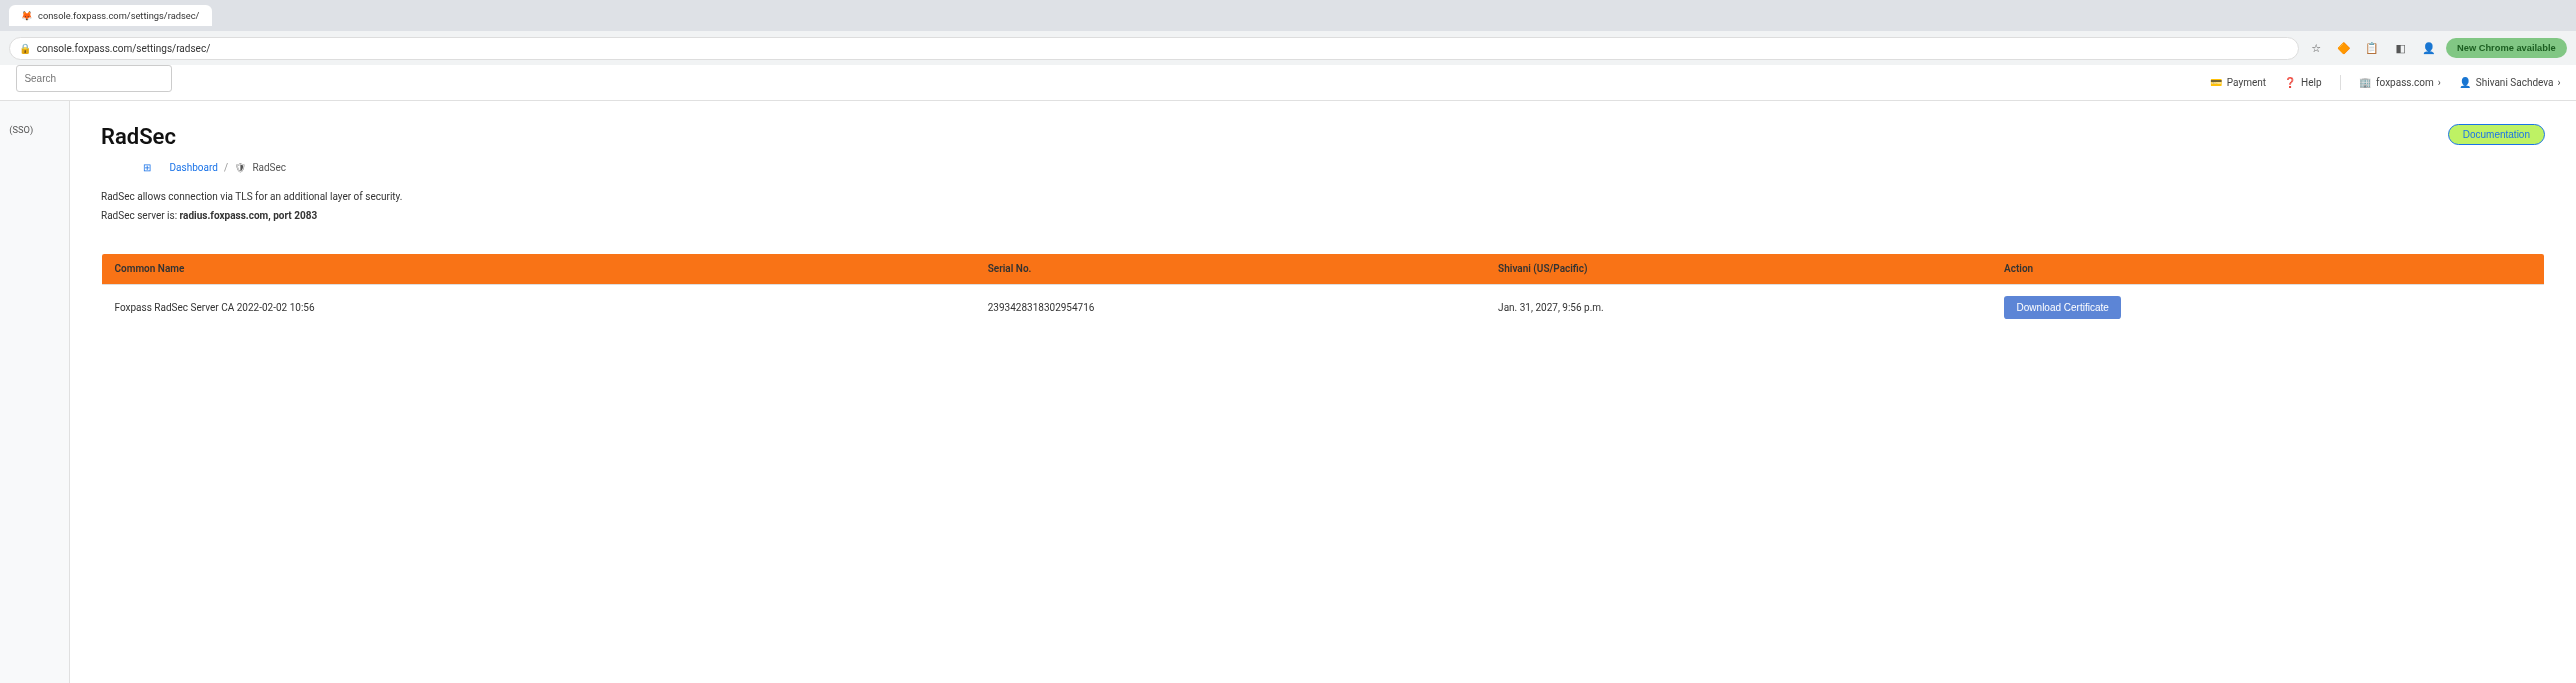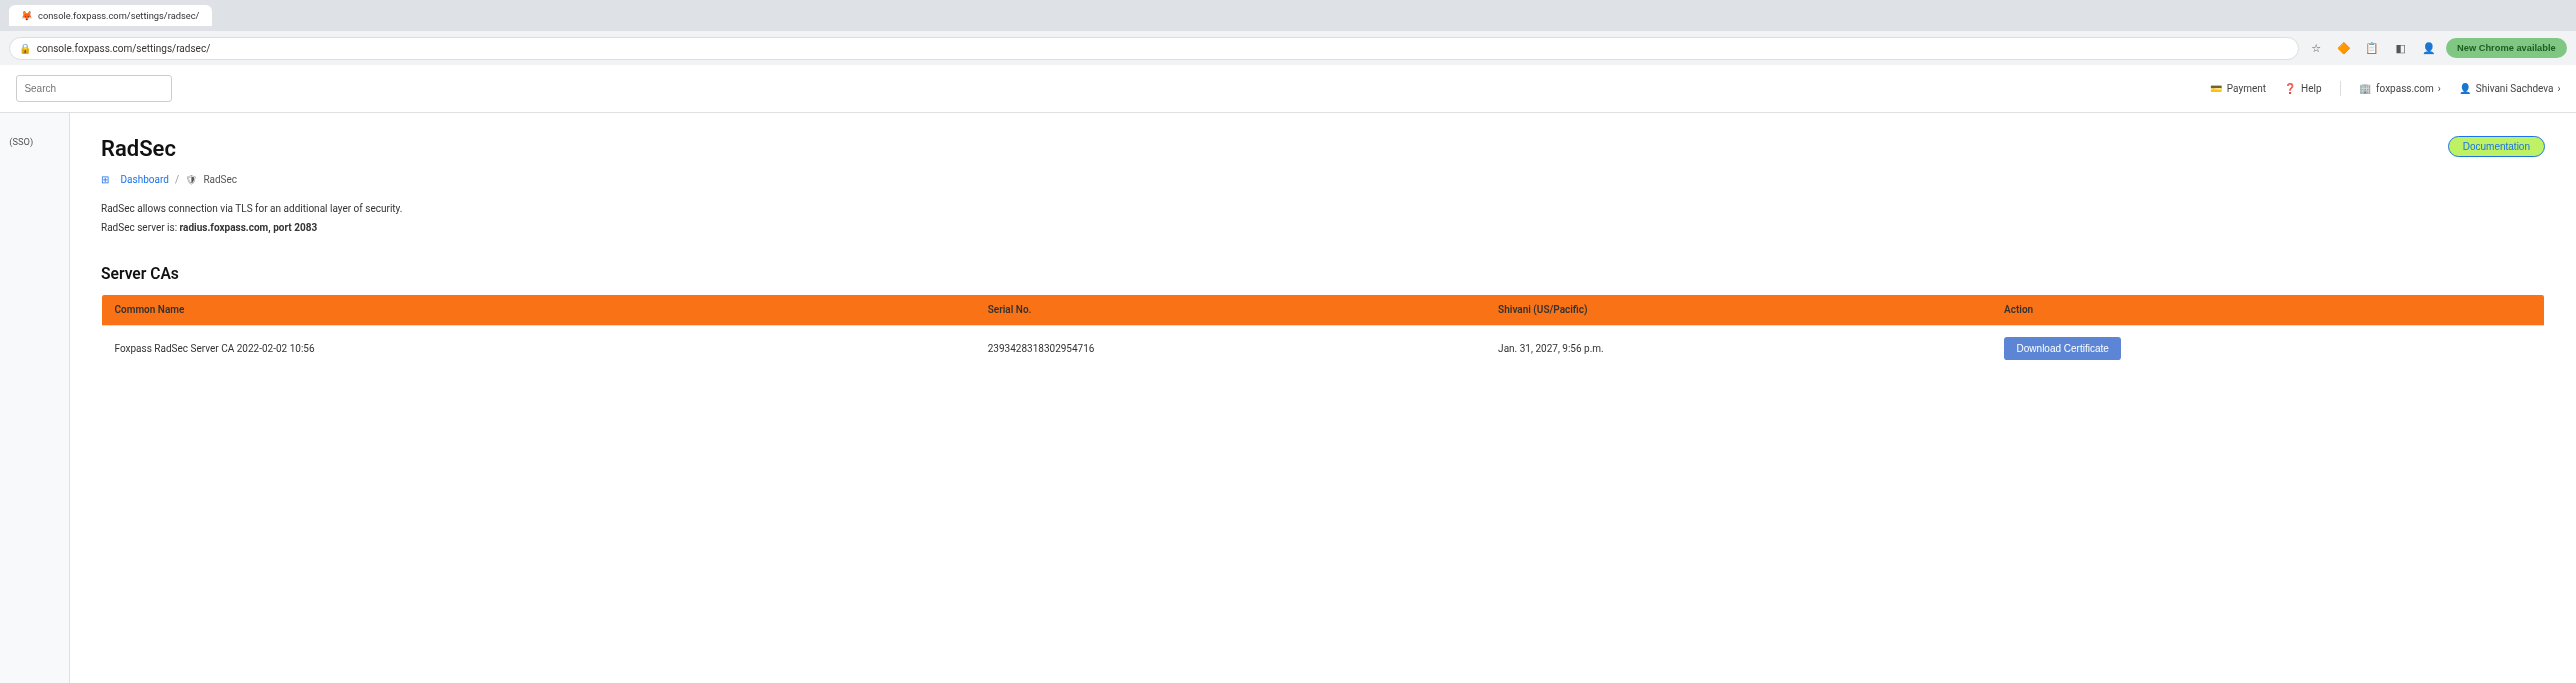--- a/index.html
+++ b/index.html
@@ -78,23 +78,22 @@
     .app-layout {
       display: flex;
       flex-direction: column;
       height: calc(683px - 65px);
     }
 
     
     .top-nav {
       background: #fff;
       border-bottom: 0.8px solid #e0e0e0;
-      height: 48px;
-      display: flex;
-      align-items: center;
+      height: 36px;
+      display: flex;
       padding: 0 15.6px;
       gap: 6px;
     }
     .search-box {
       border: 0.8px solid #ccc;
       border-radius: 3.1px;
       height: 26.5px;
       width: 156px;
       padding: 0 7.8px;
       font-size: 10px;
@@ -176,21 +175,22 @@
       align-items: center;
       gap: 6.2px;
       font-size: 10px;
       margin-bottom: 18.7px;
       color: #555;
     }
     .breadcrumb-link {
       color: #1a73e8;
       cursor: pointer;
       display: flex;
-      gap: 8px;
+      gap: 15px;
+      margin-left: 42px;
     }
     .breadcrumb-sep { color: #999; }
     .breadcrumb-current {
       display: flex;
       align-items: center;
       gap: 3.1px;
       color: #555;
     }
 
     
@@ -331,21 +331,20 @@
           <span>RadSec</span>
         </span>
       </div>
 
       <p class="description">RadSec allows connection via TLS for an additional layer of security.</p>
 
       <p class="server-info">
         <span>RadSec server is: </span><strong>radius.foxpass.com, port 2083</strong>
       </p>
 
-      <h2 class="section-title">Server CAs</h2>
 
       <table class="ca-table">
         <thead>
           <tr>
             <th>Common Name</th>
             <th>Serial No.</th>
             <th>Shivani (US/Pacific)</th>
             <th>Action</th>
           </tr>
         </thead>

